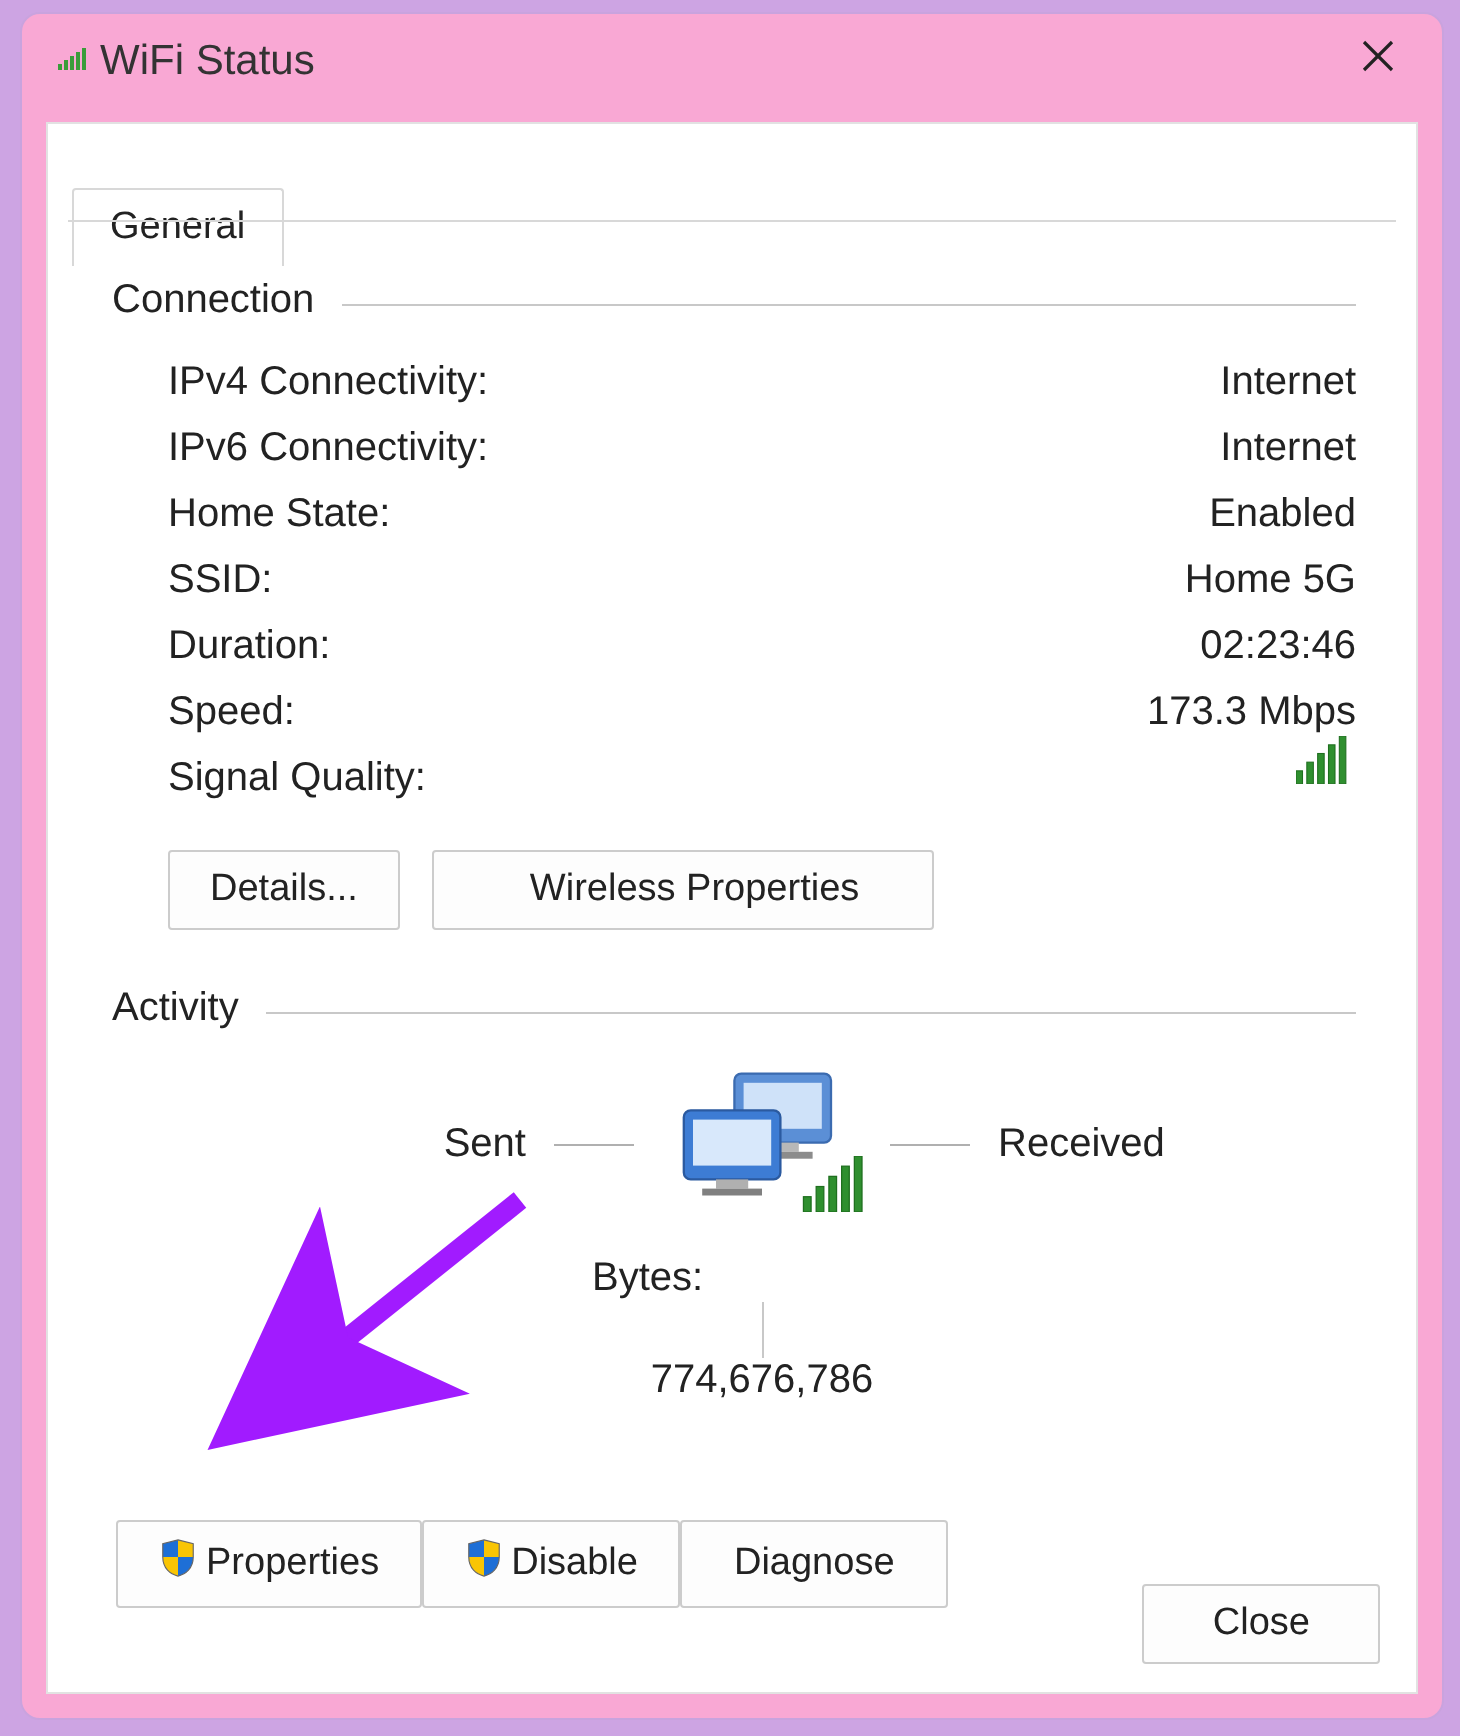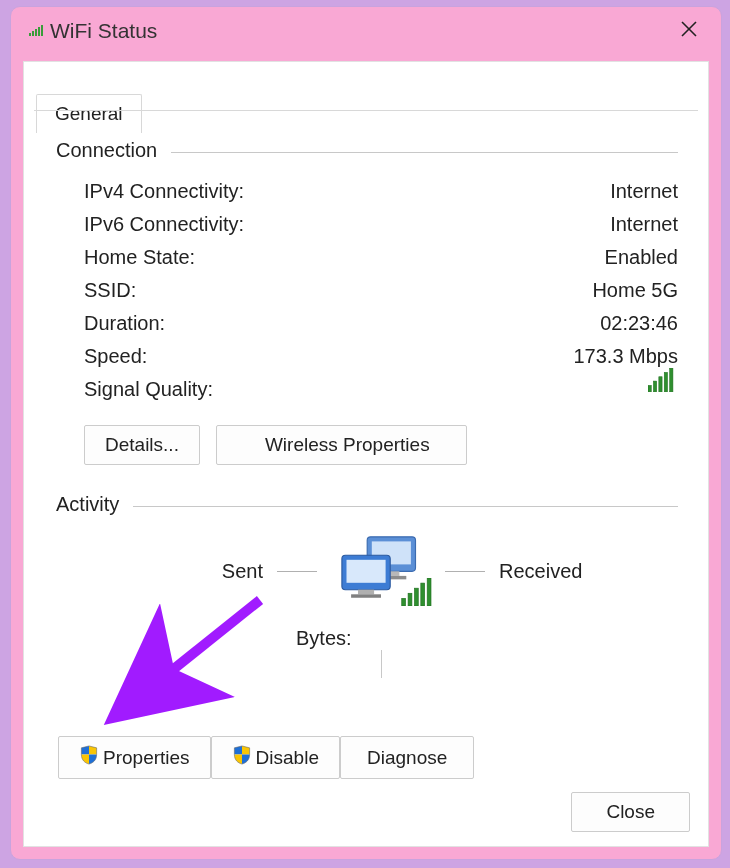--- a/index.html
+++ b/index.html
@@ -303,20 +303,21 @@
             <span class="dash">
                 <span class="line" style="margin-right:14px"></span>
               </span>
             <span>Received</span>
           </div>
         </div>
 
         <div class="bytes-row">
           <span class="bytes-label">Bytes:</span>
           <span class="bytes-div"></span>
+          <span class="bytes-recv">774,676,786</span>
         </div>
 
         <div class="bottom-btn-row">
           <button class="btn">
             <span><svg width="20" height="20" viewBox="0 0 20 21">
                   <use href="#uac-shield"></use>
                 </svg></span>
             <span>Properties</span>
           </button>
           <button class="btn">

